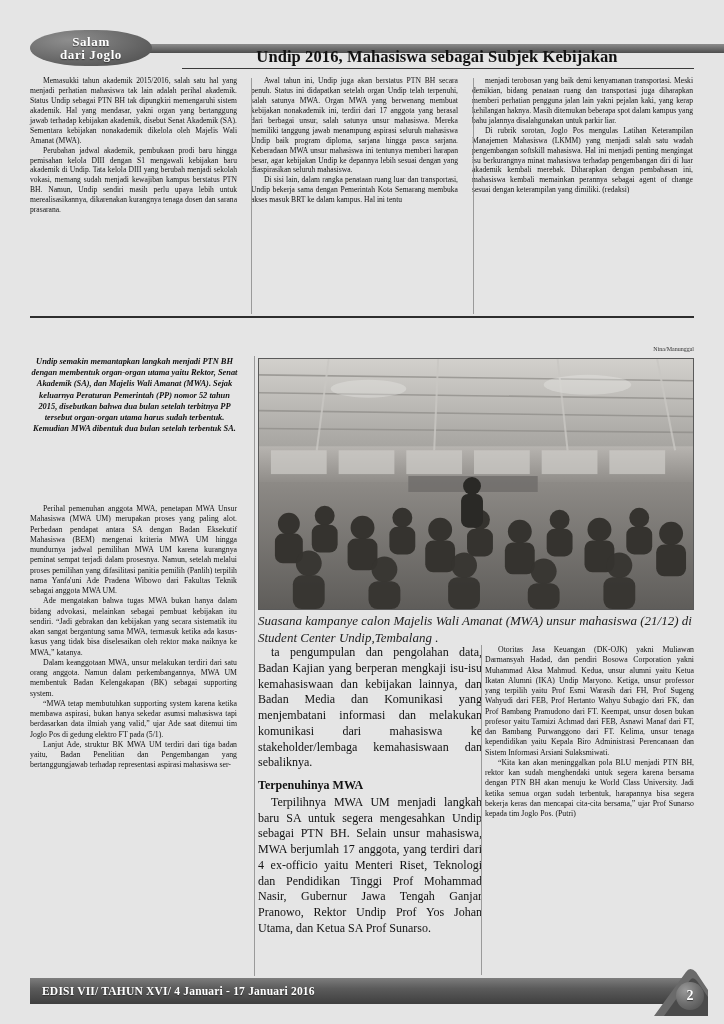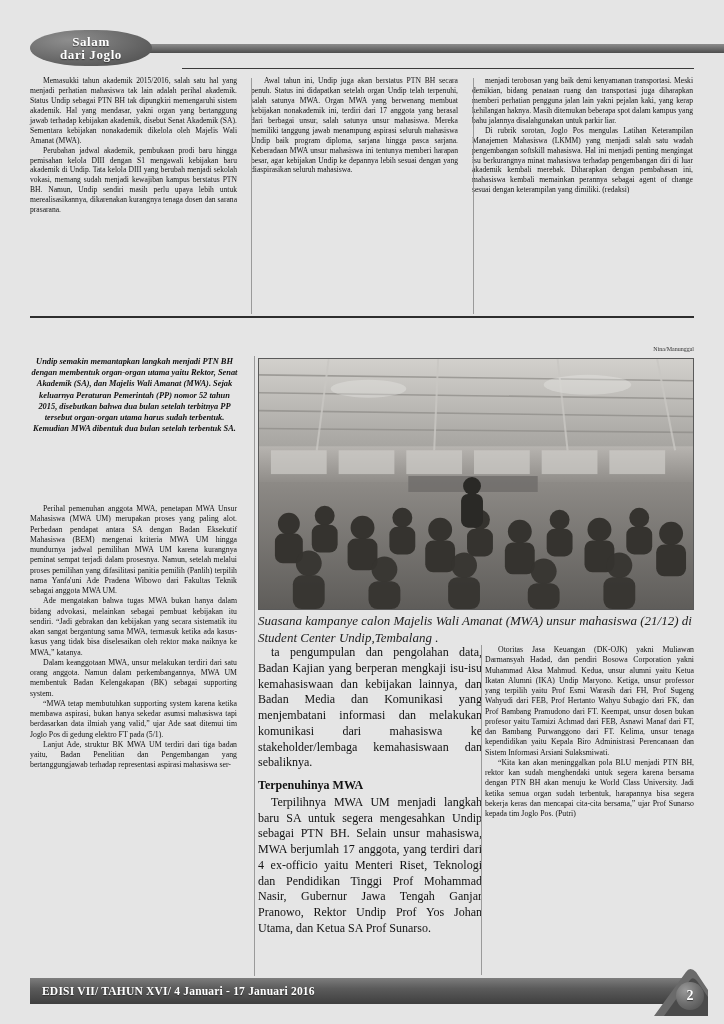--- a/index.html
+++ b/index.html
@@ -239,29 +239,31 @@
 <div class="page">
 
   <div class="masthead">
     <div class="headbar"></div>
     <div class="salam-badge">
       <span>Salam</span>
       <span>dari Joglo</span>
     </div>
   </div>
 
+  <div class="edit-title">Undip 2016, Mahasiswa sebagai Subjek Kebijakan</div>
   <div class="edit-title-underline"></div>
 
   <div class="edit-cols">
     <div class="edit-col">
       <p>Memasukki tahun akademik 2015/2016, salah satu hal yang menjadi perhatian mahasiswa tak lain adalah perihal akademik. Status Undip sebagai PTN BH tak dipungkiri memengaruhi sistem akademik. Hal yang mendasar, yakni organ yang bertanggung jawab terhadap kebijakan akademik, disebut Senat Akademik (SA). Sementara kebijakan nonakademik dikelola oleh Majelis Wali Amanat (MWA).</p>
       <p>Perubahan jadwal akademik, pembukaan prodi baru hingga pemisahan kelola DIII dengan S1 mengawali kebijakan baru akademik di Undip. Tata kelola DIII yang berubah menjadi sekolah vokasi, memang sudah menjadi kewajiban kampus berstatus PTN BH. Namun, Undip sendiri masih perlu upaya lebih untuk merealisasikannya, dikarenakan kurangnya tenaga dosen dan sarana prasarana.</p>
     </div>
     <div class="edit-col">
       <p>Awal tahun ini, Undip juga akan berstatus PTN BH secara penuh. Status ini didapatkan setelah organ Undip telah terpenuhi, salah satunya MWA. Organ MWA yang berwenang membuat kebijakan nonakademik ini, terdiri dari 17 anggota yang berasal dari berbagai unsur, salah satunya unsur mahasiswa. Mereka memiliki tanggung jawab menampung aspirasi seluruh mahasiswa Undip baik program diploma, sarjana hingga pasca sarjana. Keberadaan MWA unsur mahasiswa ini tentunya memberi harapan besar, agar kebijakan Undip ke depannya lebih sesuai dengan yang diaspirasikan seluruh mahasiswa.</p>
+      <p>Di sisi lain, dalam rangka penataan ruang luar dan transportasi, Undip bekerja sama dengan Pemerintah Kota Semarang membuka akses masuk BRT ke dalam kampus. Hal ini tentu</p>
     </div>
     <div class="edit-col">
       <p>menjadi terobosan yang baik demi kenyamanan transportasi. Meski demikian, bidang penataan ruang dan transportasi juga diharapkan memberi perhatian pengguna jalan lain yakni pejalan kaki, yang kerap kehilangan haknya. Masih ditemukan beberapa spot dalam kampus yang bahu jalannya disalahgunakan untuk parkir liar.</p>
       <p>Di rubrik sorotan, Joglo Pos mengulas Latihan Keterampilan Manajemen Mahasiswa (LKMM) yang menjadi salah satu wadah pengembangan softskill mahasiswa. Hal ini menjadi penting mengingat isu berkurangnya minat mahasiswa terhadap pengembangan diri di luar akademik kembali merebak. Diharapkan dengan pembahasan ini, mahasiswa kembali memainkan perannya sebagai agent of change sesuai dengan keterampilan yang dimiliki. (redaksi)</p>
     </div>
   </div>
 
   <div class="vsep" style="left:251px; top:78px; height:236px;"></div>
   <div class="vsep" style="left:473px; top:78px; height:236px;"></div>
 

